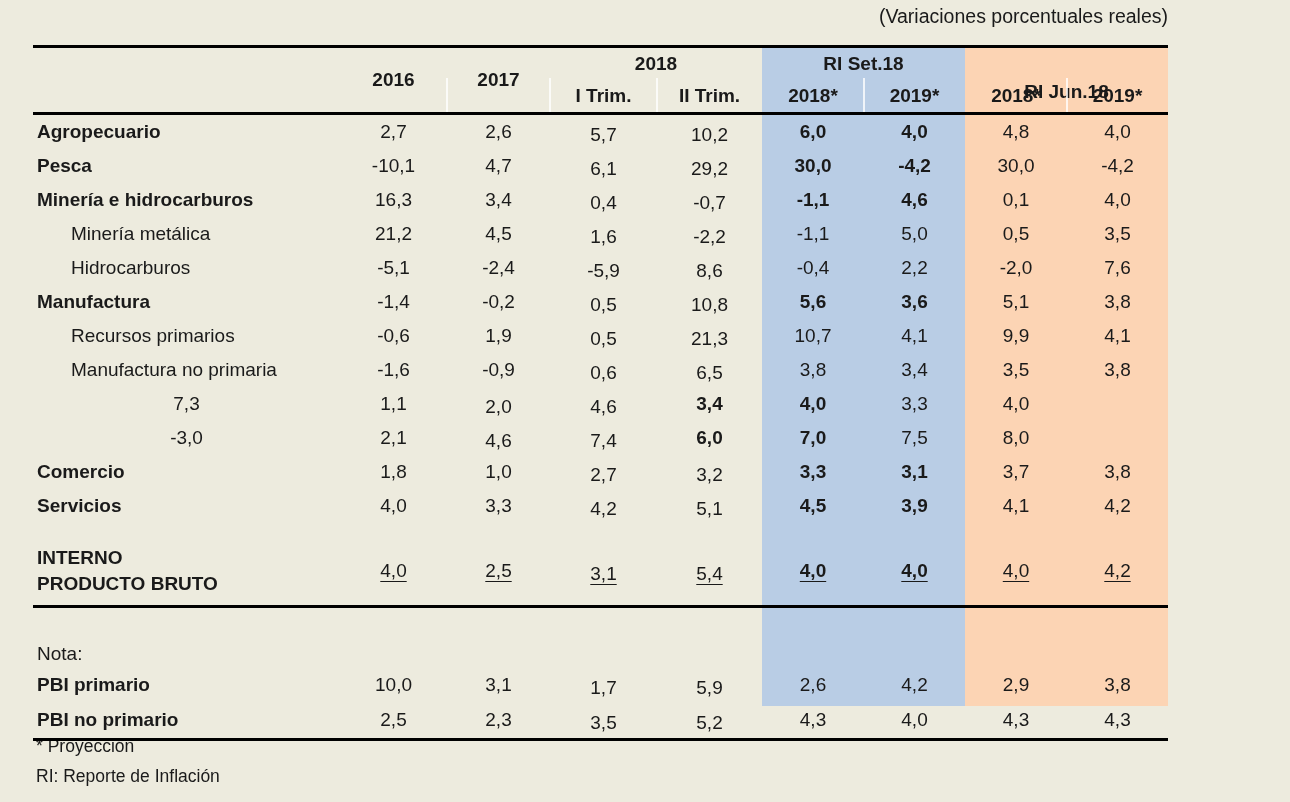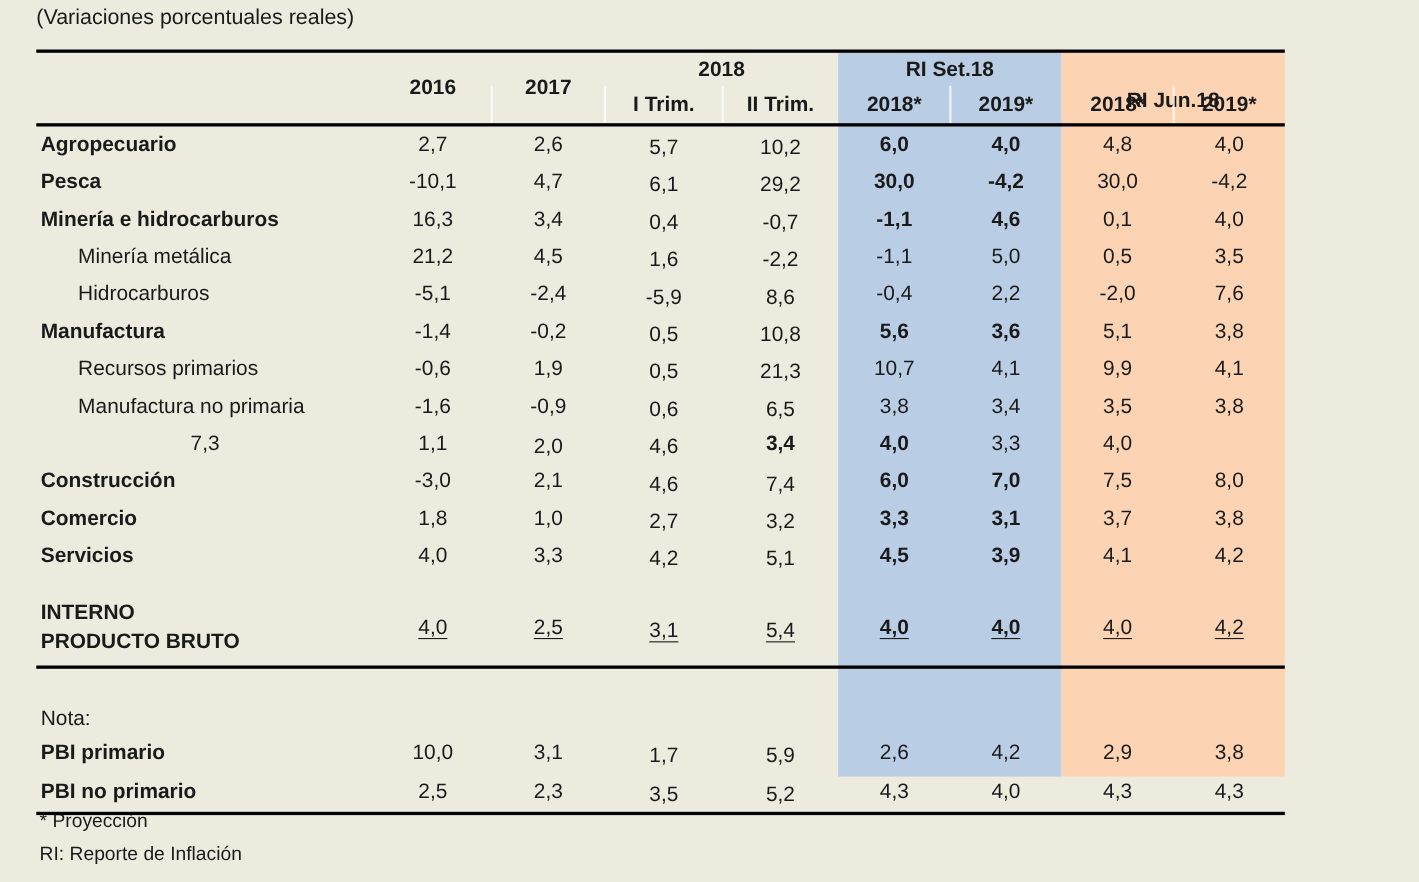--- a/index.html
+++ b/index.html
@@ -3,21 +3,21 @@
 <meta charset="utf-8">
 <style>
   html,body { margin:0; padding:0; }
   body {
     width:1290px; height:802px; position:relative; overflow:hidden;
     background:#EDEBDE; color:#1A1A1A;
     font-family:"Liberation Sans", sans-serif;
   }
   .title {
     position:absolute; left:33px; top:5px; width:1135px;
-    text-align:left; font-size:19.5px;
+    text-align:right; font-size:19.5px;
   }
   .table {
     position:absolute; left:33px; top:45px; width:1135px;
   }
   .rule { height:3px; background:#000; position:relative; z-index:3; }
   .band { position:absolute; top:3px; height:658px; z-index:0; }
   .band.blue   { left:729px; width:203px; }
   .band.orange { left:932px; width:203px; }
 
   .grid {
@@ -198,21 +198,20 @@
         <div class="val">7,3</div>
         <div class="val">1,1</div>
         <div class="val shift">2,0</div>
         <div class="val shift">4,6</div>
         <div class="val bold">3,4</div>
         <div class="val bold">4,0</div>
         <div class="val">3,3</div>
         <div class="val">4,0</div>
       </div>
       <div class="grid row main">
-        <div class="label">Construcción</div>
         <div class="val">-3,0</div>
         <div class="val">2,1</div>
         <div class="val shift">4,6</div>
         <div class="val shift">7,4</div>
         <div class="val bold">6,0</div>
         <div class="val bold">7,0</div>
         <div class="val">7,5</div>
         <div class="val">8,0</div>
       </div>
       <div class="grid row main">

